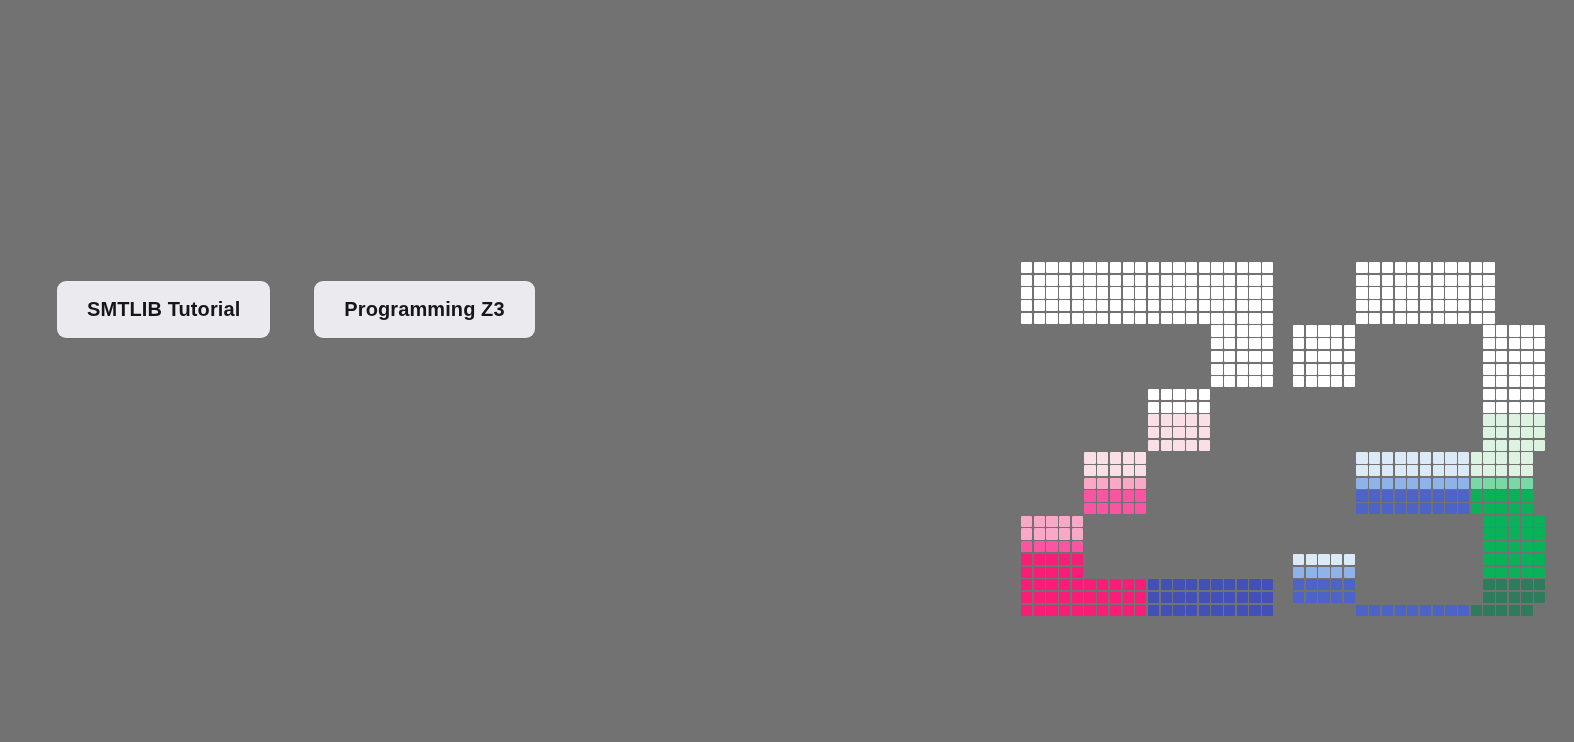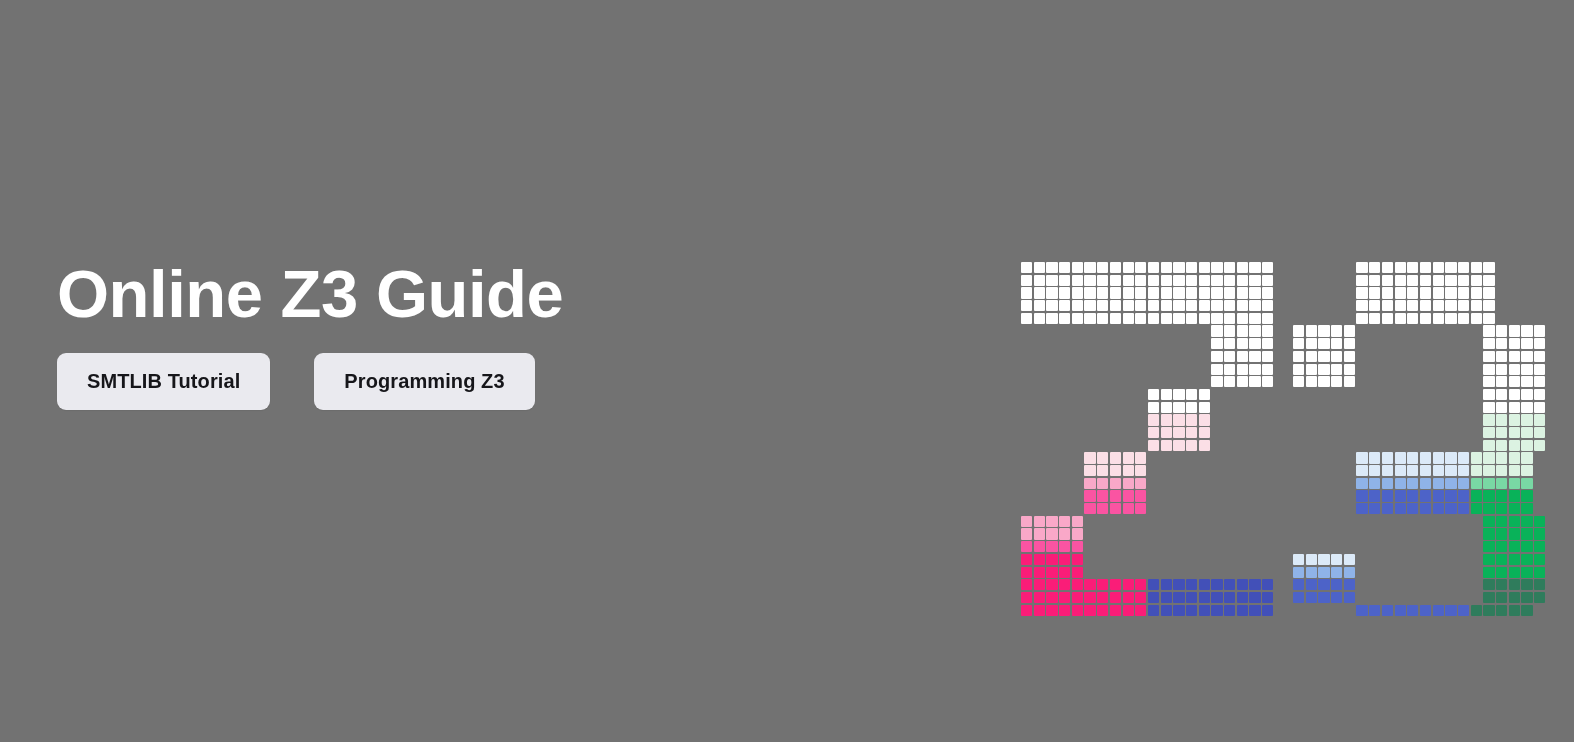--- a/index.html
+++ b/index.html
@@ -94,21 +94,20 @@
     border-radius: 1px;
   }
   .cell.empty { background: transparent; }
 </style>
 </head>
 <body>
 
 <div class="hero">
 
   <div class="hero-left">
-    <h1 class="page-title">Online Z3 Guide</h1>
 
     <div class="button-row">
       <button class="hero-button">SMTLIB Tutorial</button>
       <button class="hero-button">Programming Z3</button>
     </div>
   </div>
 
   <div class="logo-art">
     <div class="glyph glyph-z" style="grid-template-columns: repeat(20, 11.3px); grid-auto-rows: 11.3px; gap: 1.4px;">
         <div class="cell" style="background: rgb(255, 255, 255);"></div>

